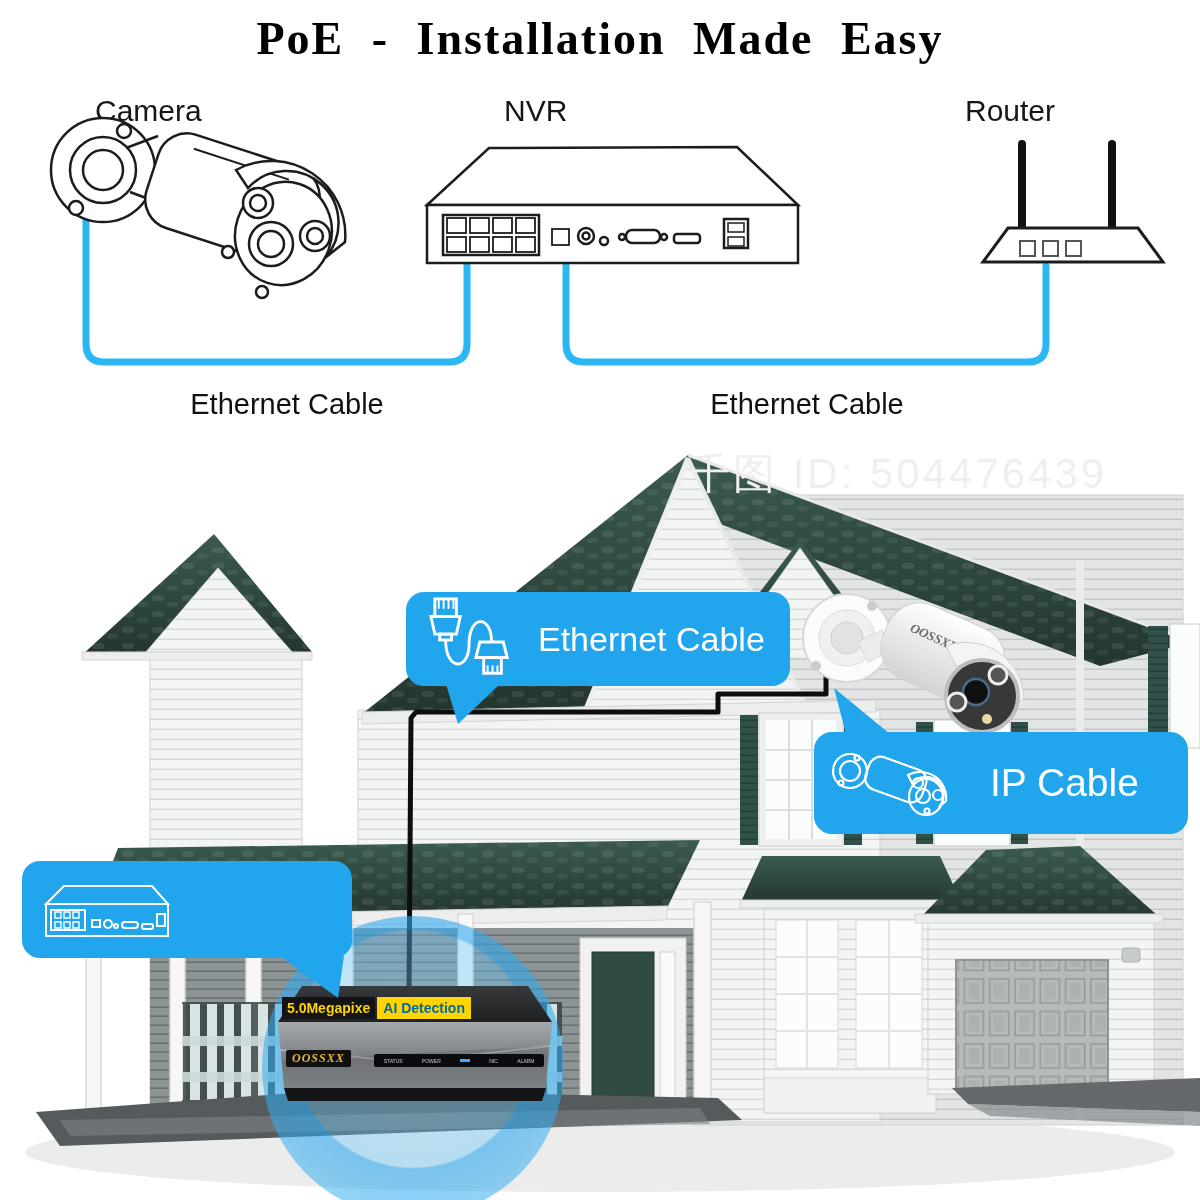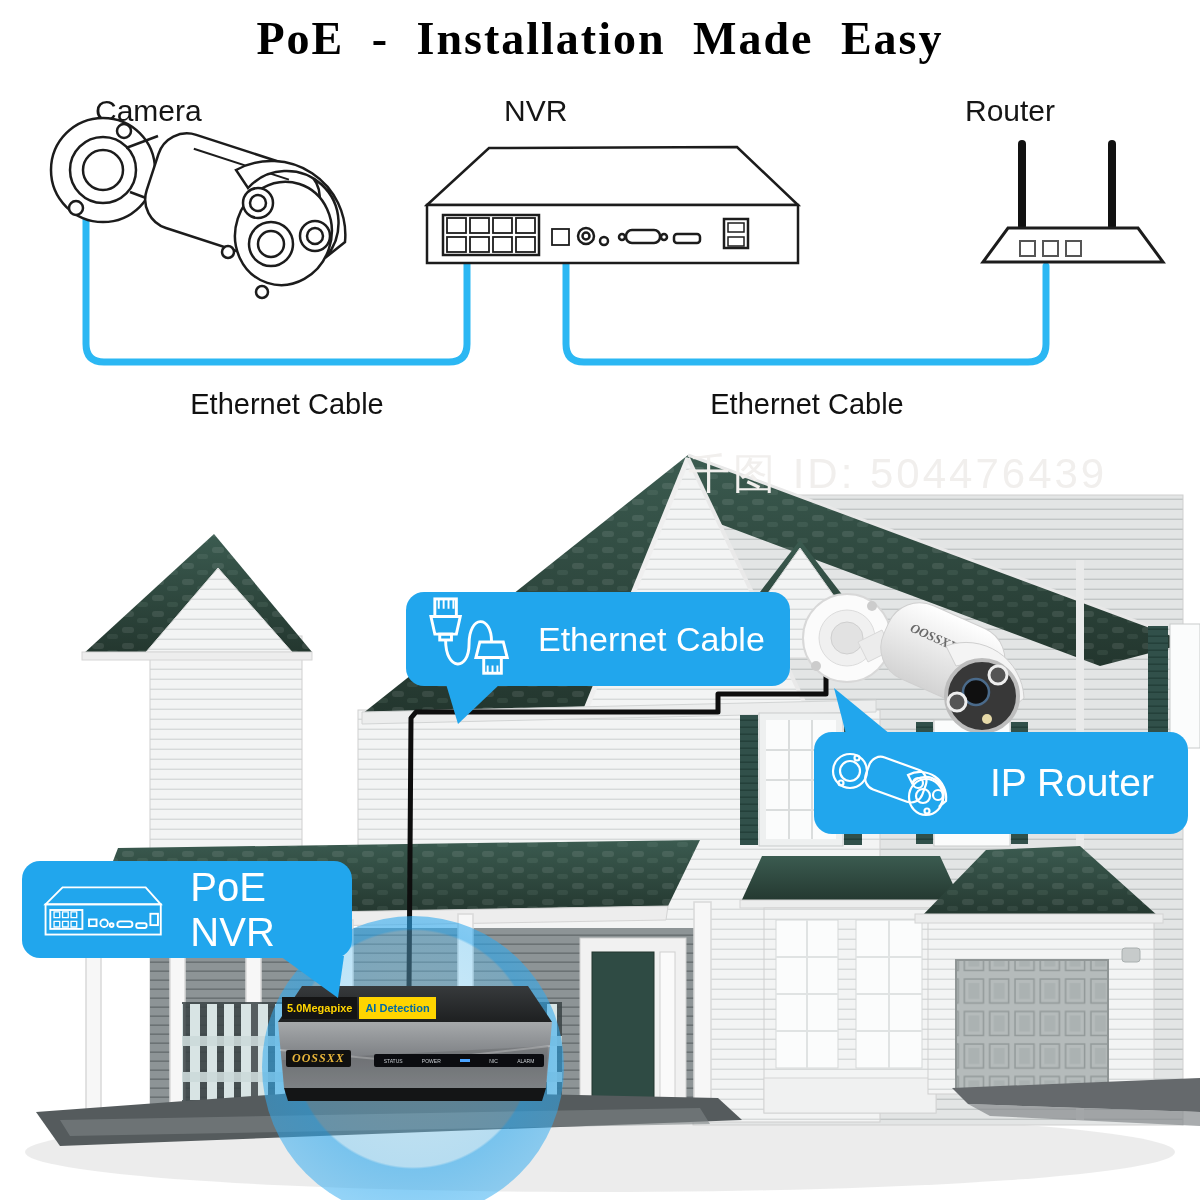--- a/index.html
+++ b/index.html
@@ -30,21 +30,21 @@
   #callout-ip .lbl{font-size:39px;margin-left:14px;}
   #callout-nvr{left:22px;top:861px;width:330px;height:97px;}
   #callout-nvr .lbl{font-size:40px;margin-left:22px;}
   
   #highlight-circle{left:262px;top:916px;width:302px;height:302px;border-radius:50%;
     background:radial-gradient(circle at 50% 44%,
       rgba(130,214,252,0.32) 0%, rgba(96,196,248,0.38) 52%,
       rgba(44,168,238,0.60) 53%, rgba(52,172,240,0.52) 74%,
       rgba(116,208,250,0.48) 75%, rgba(150,220,252,0.42) 100%);}
   
-  #nvr-badges{left:282px;top:997px;display:flex;gap:2px;font-weight:bold;font-size:11px;line-height:18px;}
+  #nvr-badges{left:282px;top:997px;display:flex;gap:2px;font-weight:bold;font-size:14px;line-height:18px;}
   #badge-mp{background:#141414;color:#ffd400;padding:2px 5px;}
   #badge-ai{background:#ffd400;color:#0369a1;padding:2px 6px;}
   #nvr-brand{left:286px;top:1050px;background:#101010;color:#e8b53a;font-size:12px;
              font-weight:bold;font-style:italic;font-family:"Liberation Serif",serif;
              letter-spacing:1px;padding:1px 6px;border-radius:2px;}
   #led-strip{left:374px;top:1054px;width:170px;height:13px;background:#0b0c10;border-radius:2px;
              display:flex;align-items:center;justify-content:space-around;}
   #led-strip span{font-size:5px;color:#c9cdd2;letter-spacing:0;}
   #led-strip .led-blue{width:10px;height:3px;background:#4aa3ff;}
   svg{display:block;}
@@ -353,35 +353,34 @@
       <g transform="rotate(20 70 48)">
         <rect x="38" y="26" width="60" height="34" rx="12"></rect>
       </g>
       <path d="M82,38 A26,26 0 0 1 120,64 L113,70 A18,18 0 0 0 86,46 Z"></path>
       <ellipse cx="100" cy="60" rx="17" ry="18"></ellipse>
       <circle cx="97" cy="59" r="7"></circle>
       <circle cx="92" cy="46" r="5"></circle>
       <circle cx="112" cy="58" r="5"></circle>
       <circle cx="101" cy="74" r="2.5"></circle>
     </svg>
-    <span class="lbl">IP Router</span>
+    <span class="lbl">IP Cable</span>
   </div>
 
   <div id="callout-nvr" class="abs callout">
     <svg class="tail" style="left:258px;top:95px" width="80" height="44">
       <polygon points="0,0 64,0 58,42" fill="#21a6ed"></polygon>
     </svg>
     <svg width="138" height="64" viewBox="0 0 138 64" style="margin-left:16px" fill="none" stroke="#ffffff" stroke-width="2">
       <polygon points="8,26 26,8 114,8 130,26"></polygon>
       <rect x="8" y="26" width="122" height="32"></rect>
       <rect x="13" y="32" width="34" height="20"></rect>
       <path d="M17,34 h6 v6 h-6 z M26,34 h6 v6 h-6 z M35,34 h6 v6 h-6 z M17,44 h6 v6 h-6 z M26,44 h6 v6 h-6 z M35,44 h6 v6 h-6 z" stroke-width="1.4"></path>
       <rect x="54" y="42" width="8" height="7"></rect>
       <circle cx="70" cy="46" r="4"></circle>
       <circle cx="78" cy="48" r="2"></circle>
       <rect x="84" y="44" width="16" height="6" rx="3"></rect>
       <rect x="104" y="46" width="11" height="5" rx="2"></rect>
       <rect x="119" y="36" width="8" height="12"></rect>
     </svg>
-    <span class="lbl">PoE NVR</span>
   </div>
 
 </div>
 
 </body></html>

